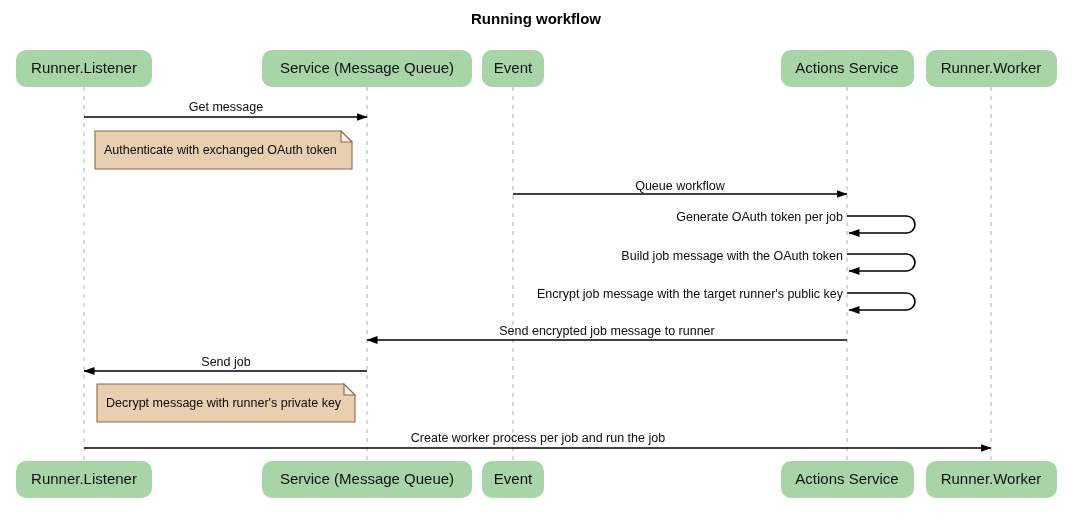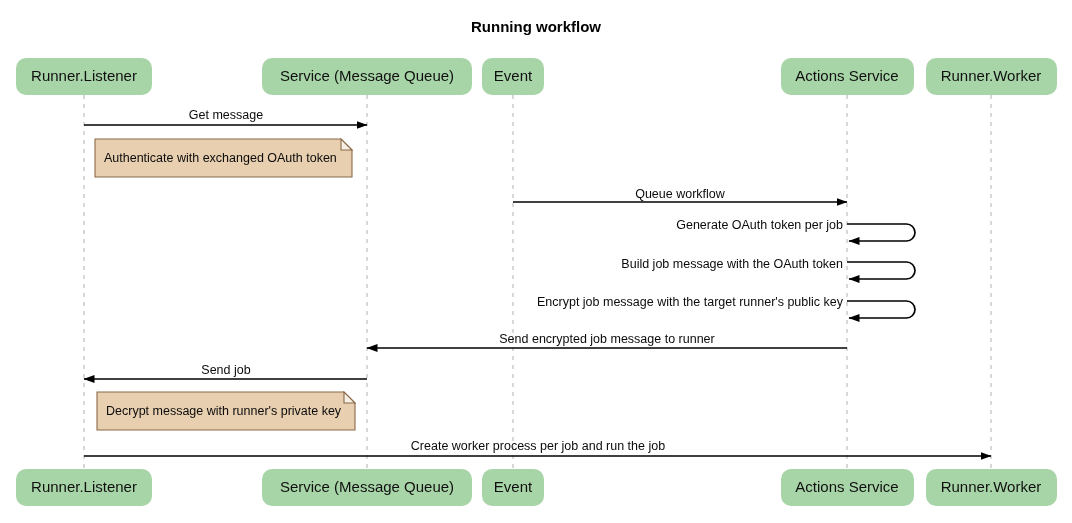--- a/index.html
+++ b/index.html
@@ -11,21 +11,20 @@
     width: 1072px;
     height: 523px;
     font-family: "Liberation Sans", sans-serif;
     overflow: hidden;
   }
   #diagram-root {
     position: relative;
     width: 1072px;
     height: 373px;
     background: #ffffff;
-    margin-top: 8px;
   }
   svg#seq {
     display: block;
     width: 1072px;
     height: 523px;
   }
   .lifeline {
     stroke: #c8c8c8;
     stroke-width: 1.4;
     stroke-dasharray: 4 5;

